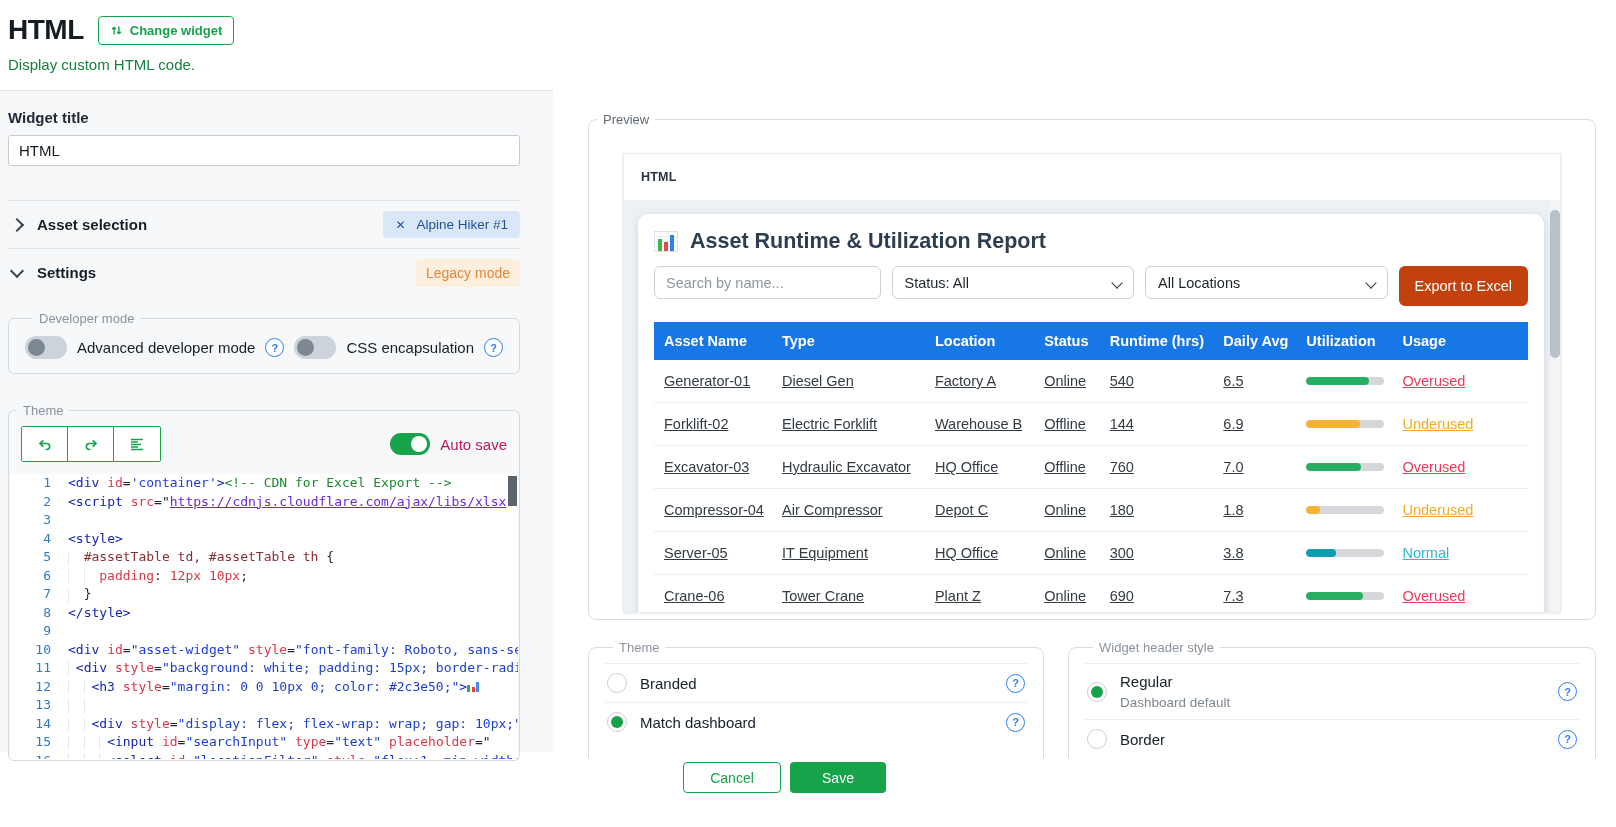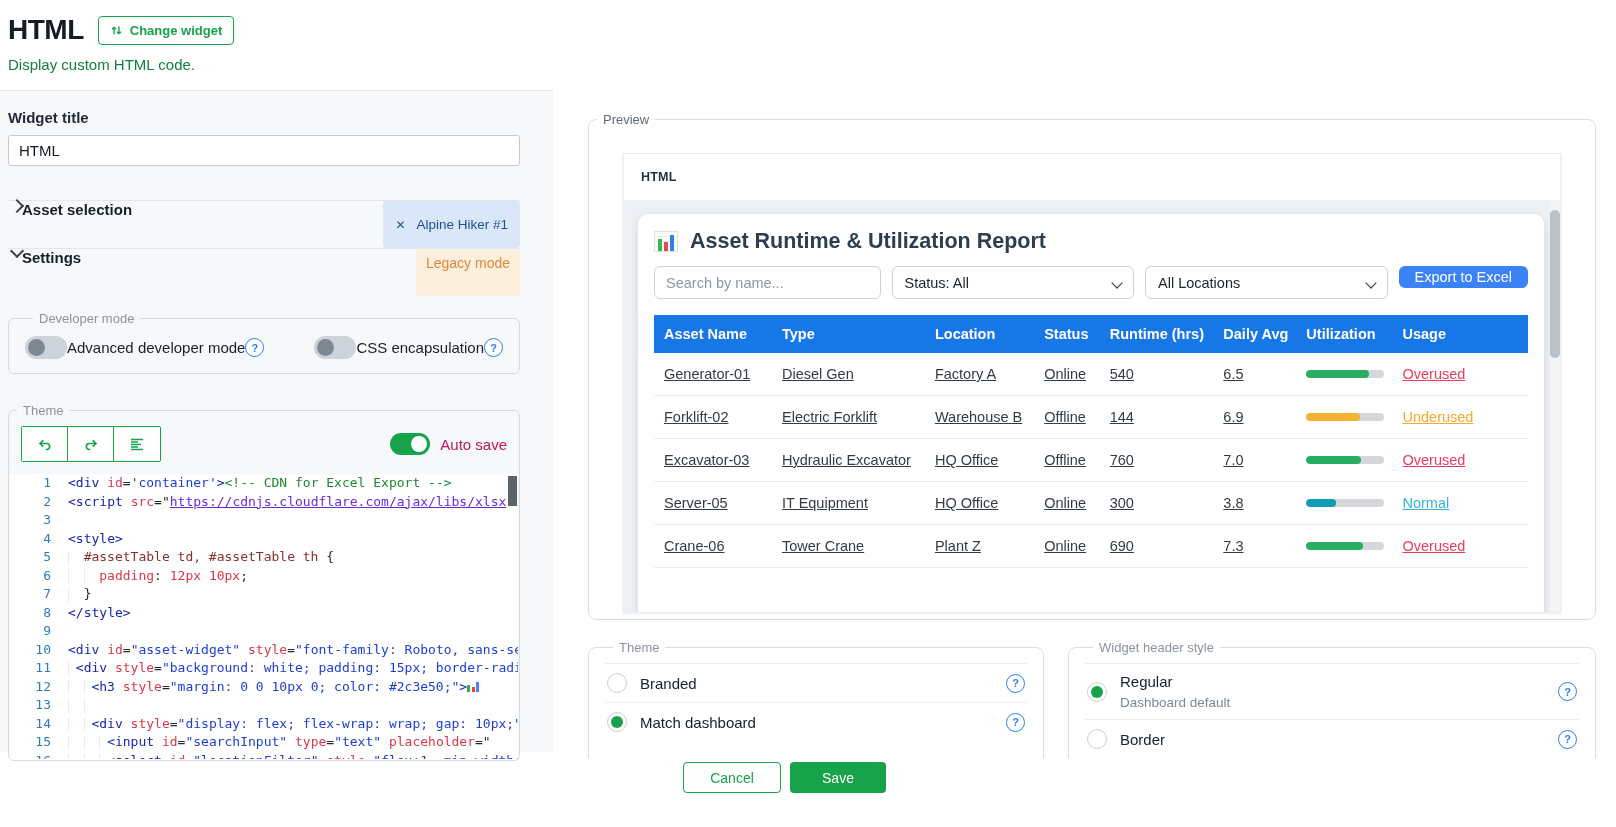--- a/index.html
+++ b/index.html
@@ -13,35 +13,35 @@
        color:#16a34a;border-radius:4px;padding:6px 11px;font-size:13px;font-weight:bold;cursor:pointer;
        font-family:"Liberation Sans",sans-serif;}
   .subtitle{margin:10px 0 0;font-size:15px;color:#15803d;}
   
   .left-panel{position:absolute;left:0;top:90px;width:553px;height:662px;background:#f7f8f9;
        border-top:1px solid #e4e7ea;box-sizing:border-box;padding:18px 33px 0 8px;}
   .fld-label{font-size:15px;font-weight:bold;color:#1f2937;margin-bottom:9px;}
   .txt-input{width:100%;box-sizing:border-box;height:31px;border:1px solid #c6ccd2;border-radius:3px;
        background:#fff;font-size:15px;color:#141c24;padding:0 10px;font-family:"Liberation Sans",sans-serif;}
   .sections{margin-top:34px;}
-  .section-row{height:47px;display:flex;border-top:1px solid #e4e7ea;cursor:pointer;}
+  .section-row{height:47px;display:flex;align-items:center;gap:15px;border-top:1px solid #e4e7ea;cursor:pointer;}
   .section-row .lbl{font-size:15px;font-weight:bold;color:#15202b;}
   .chev{width:8px;height:8px;border-right:2px solid #39434f;border-bottom:2px solid #39434f;
        display:inline-block;margin-left:4px;flex:0 0 auto;}
   .chev.right{transform:rotate(-45deg);}
   .chev.down{transform:rotate(45deg);margin-top:-3px;}
   .chip{margin-left:auto;background:#d9e7f8;color:#1d5096;border-radius:4px;padding:6px 12px;
        font-size:13.5px;display:inline-flex;align-items:center;gap:11px;cursor:pointer;}
   .chip-x{font-size:12px;cursor:pointer;}
   .legacy-badge{margin-left:auto;background:#fcefdd;color:#e0873a;border-radius:3px;
        padding:6px 10px;font-size:14px;}
   fieldset{border:1px solid #d5dade;border-radius:6px;margin:0;padding:0;}
   legend{font-size:13px;color:#8a939e;padding:0 6px;margin-left:8px;}
   .dev-fs{margin-top:15px;padding:10px 16px 14px;display:flex;justify-content:space-between;align-items:center;}
-  .tg-row{display:flex;align-items:center;}
+  .tg-row{display:flex;align-items:center;gap:10px;}
   .tg-row .tg-lbl{font-size:15px;color:#15202b;}
   .toggle{width:42px;height:23px;border-radius:12px;background:#ccd3da;position:relative;cursor:pointer;flex:0 0 auto;}
   .toggle .knob{position:absolute;top:3px;left:3px;width:17px;height:17px;border-radius:50%;background:#7e8893;}
   .toggle.on{background:#16a34a;}
   .toggle.on .knob{left:auto;right:3px;background:#fff;}
   .help{width:17px;height:17px;border-radius:50%;border:1.5px solid #2f80ed;color:#2f80ed;
        display:inline-flex;align-items:center;justify-content:center;font-size:11px;font-weight:bold;
        cursor:pointer;flex:0 0 auto;background:#fff;}
   
   .code-fs{margin-top:29px;height:358px;box-sizing:border-box;position:relative;padding:8px 0 0;}
@@ -83,21 +83,21 @@
   .report-title{display:flex;align-items:center;gap:12px;margin-bottom:12px;}
   .report-title h3{margin:0;font-size:21.5px;font-weight:bold;color:#2c3e50;}
   .filters{display:flex;gap:11px;}
   .rp-search{flex:1;height:33px;box-sizing:border-box;border:1px solid #ccd1d6;border-radius:6px;
        padding:0 11px;font-size:14.5px;color:#1c242c;font-family:"Liberation Sans",sans-serif;}
   .rp-search::placeholder{color:#8f979f;}
   .rp-sel{flex:1;height:33px;box-sizing:border-box;border:1px solid #ccd1d6;border-radius:6px;background:#fff;
        display:flex;align-items:center;padding:0 26px 0 12px;font-size:14.5px;color:#1c242c;position:relative;cursor:pointer;}
   .sel-chev{position:absolute;right:12px;top:12px;width:7px;height:7px;border-right:1.5px solid #333;
        border-bottom:1.5px solid #333;transform:rotate(45deg);}
-  .export-btn{height:22px;background:#3b82f6;color:#fff;border:none;border-radius:6px;padding:0 16px;
+  .export-btn{height:40px;background:#c2410c;color:#fff;border:none;border-radius:6px;padding:0 16px;
        font-size:14.5px;cursor:pointer;font-family:"Liberation Sans",sans-serif;}
   .rp-table{width:100%;border-collapse:collapse;margin-top:16px;font-size:14.5px;table-layout:fixed;}
   .rp-table th{background:#1877e6;color:#fff;font-weight:bold;text-align:left;padding:11px 10px;
        white-space:nowrap;overflow:hidden;}
   .rp-table td{padding:13px 10px;border-bottom:1px solid #ececec;color:#333b44;white-space:nowrap;overflow:hidden;text-decoration:underline;}
   .util-track{width:78px;height:8px;border-radius:4px;background:#d5d7da;overflow:hidden;}
   .util-fill{height:8px;border-radius:4px;}
   
   .bottom-clip{position:absolute;left:0;top:640px;width:1616px;height:118px;overflow:hidden;}
   .theme-fs,.hdr-fs{position:absolute;top:0;height:160px;box-sizing:border-box;border:1px solid #d9dde2;
@@ -323,20 +323,34 @@
                   <td>760</td>
                   <td>7.0</td>
                   <td>
                     <div class="util-track">
                       <div class="util-fill" style="width: 70%; background: rgb(39, 174, 96);"></div>
                     </div>
                   </td>
                   <td style="color: rgb(236, 59, 93);">Overused</td>
                 </tr>
                 <tr>
+                  <td>Compressor-04</td>
+                  <td>Air Compressor</td>
+                  <td>Depot C</td>
+                  <td>Online</td>
+                  <td>180</td>
+                  <td>1.8</td>
+                  <td>
+                    <div class="util-track">
+                      <div class="util-fill" style="width: 18%; background: rgb(246, 179, 51);"></div>
+                    </div>
+                  </td>
+                  <td style="color: rgb(245, 169, 40);">Underused</td>
+                </tr>
+                <tr>
                   <td>Server-05</td>
                   <td>IT Equipment</td>
                   <td>HQ Office</td>
                   <td>Online</td>
                   <td>300</td>
                   <td>3.8</td>
                   <td>
                     <div class="util-track">
                       <div class="util-fill" style="width: 38%; background: rgb(15, 157, 180);"></div>
                     </div>

